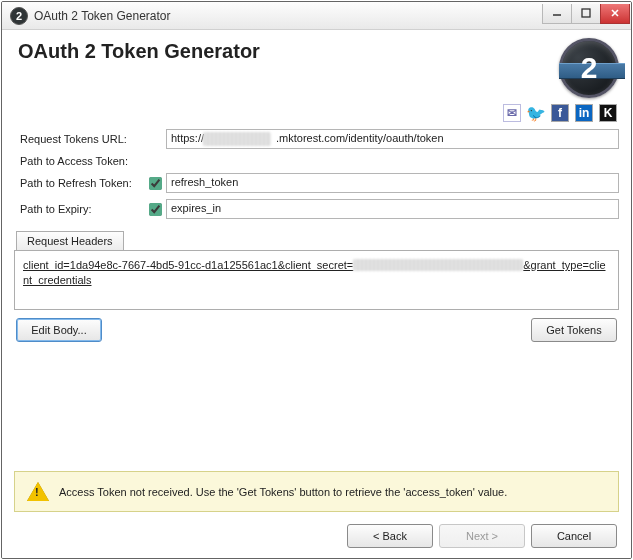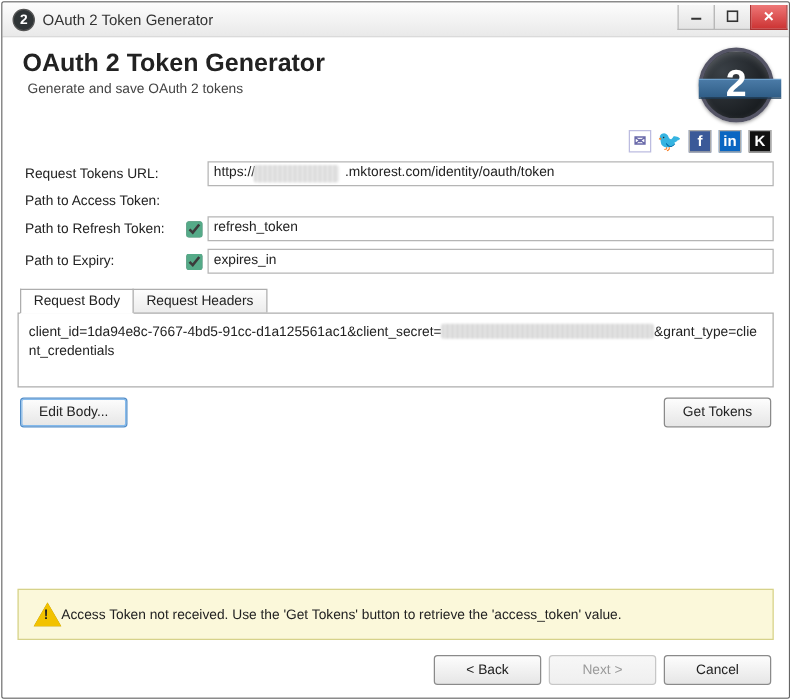--- a/index.html
+++ b/index.html
@@ -129,20 +129,21 @@
   .tab + .tab { margin-left:-1px;}
   .tabpanel {
     border:1px solid #adadad;
     background:#fff;
     font-size:11px;
     padding:6px 8px;
     min-height:60px;
     line-height:1.4;
     word-break:break-all;
     position:relative;
+    text-decoration:underline;
   }
   
   .btnrow { display:flex; margin:8px 2px 0 2px;}
   .btn {
     min-width:86px; height:24px;
     font-size:11px;
     border:1px solid #8a8a8a;
     background:linear-gradient(#fdfdfd,#e6e6e6);
     border-radius:3px;
     display:flex;align-items:center;justify-content:center;
@@ -154,21 +155,21 @@
     box-shadow: inset 0 0 0 1px rgba(120,180,235,0.9);
   }
   .btn.disabled { color:#9a9a9a; border-color:#c7c7c7; background:linear-gradient(#f7f7f7,#efefef);}
   .spacer { flex:1;}
   
   .warn {
     margin-top:auto;
     border:1px solid #d6d28a;
     background:#fbf8da;
     padding:10px 12px;
-    display:flex; align-items:center; 
+    display:flex; align-items:center; gap:10px;
     font-size:11px;
   }
   .warn-icon {
     width:0;height:0;
     border-left:11px solid transparent;
     border-right:11px solid transparent;
     border-bottom:19px solid #f2c200;
     position:relative;
     filter: drop-shadow(0 0 0.5px #9a7e00);
   }
@@ -210,21 +211,20 @@
           </svg>
       </div>
     </div>
   </div>
 
   <div class="content">
 
     <div class="header">
       <div class="header-left">
         <div class="header-title">OAuth 2 Token Generator</div>
-        <div class="header-sub">Generate and save OAuth 2 tokens</div>
       </div>
       <div class="logo">
           <span>2</span>
         </div>
     </div>
 
     <div class="social">
       <div class="sicon mail">✉</div>
       <div class="sicon tw">🐦</div>
       <div class="sicon fb">f</div>
@@ -256,21 +256,20 @@
 
     <div class="form-row">
       <label>Path to Expiry:</label>
       <div class="chkcell">
           <input type="checkbox" checked="" style="">
         </div>
       <div class="txt"><span>expires_in</span></div>
     </div>
 
     <div class="tabs">
-      <div class="tab active">Request Body</div>
       <div class="tab">Request Headers</div>
     </div>
     <div class="tabpanel">
       <span>client_id=1da94e8c-7667-4bd5-91cc-d1a125561ac1&amp;client_secret=</span><span class="blur" style="position:relative;display:inline-block;width:170px;height:12px;left:0;top:2px;"></span><span>&amp;grant_type=client_credentials</span>
     </div>
 
     <div class="btnrow">
       <div class="btn primary">Edit Body...</div>
       <div class="spacer"></div>
       <div class="btn">Get Tokens</div>

